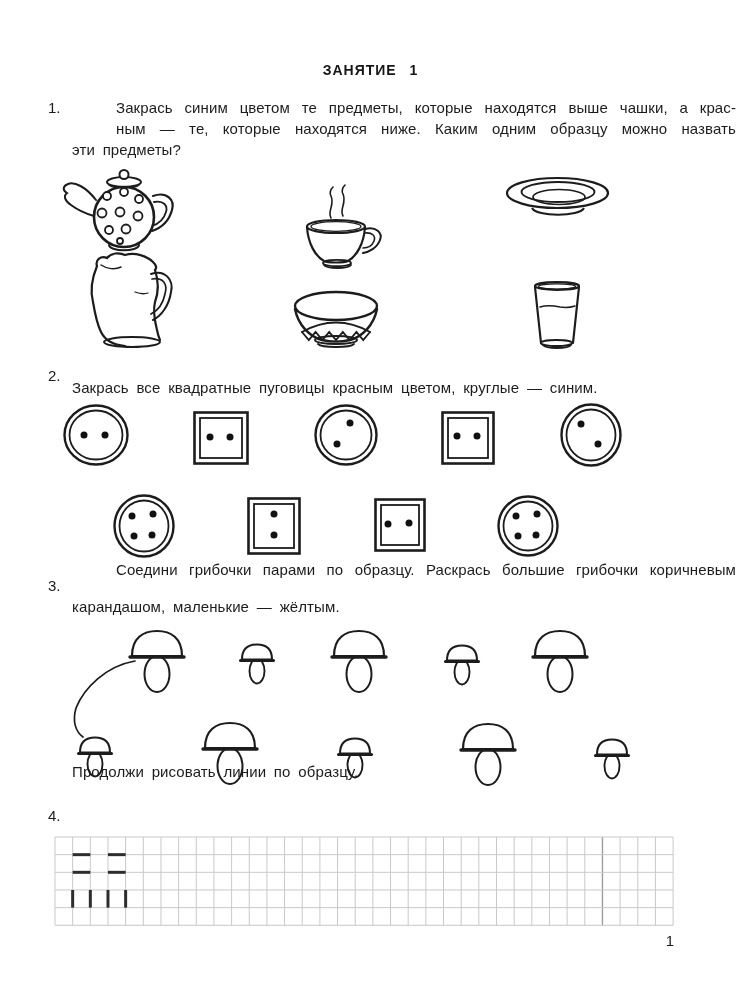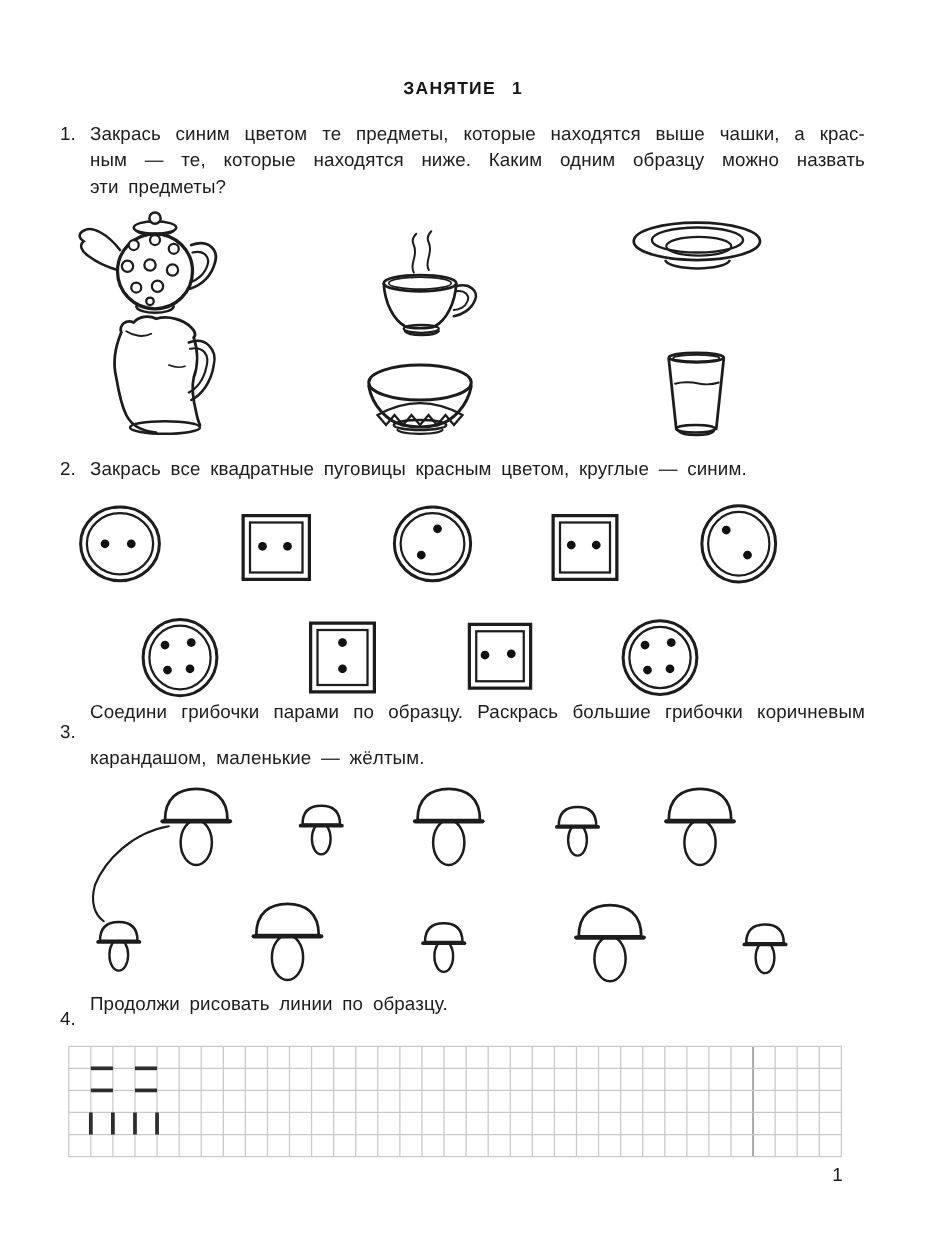--- a/index.html
+++ b/index.html
@@ -9,21 +9,21 @@
   }
   #page-title{
     position:absolute;top:62px;left:0;width:741px;text-align:center;
     font-size:14px;font-weight:bold;letter-spacing:1px;word-spacing:8px;color:#161616;
   }
   .task-num{position:absolute;left:48px;font-size:15px;line-height:1;color:#1c1c1c;}
   .task-line{
     position:absolute;left:72px;width:620px;font-size:15px;line-height:1;
     color:#1c1c1c;word-spacing:3.5px;letter-spacing:0.1px;white-space:nowrap;
   }
-  .task-line.just{white-space:normal;text-align:justify;text-align-last:justify;}
+  .task-line.just{white-space:normal;text-align:justify;text-align-last:justify;margin-left:44px;}
   #page-number{position:absolute;left:660px;top:932px;width:20px;text-align:center;font-size:15px;color:#1c1c1c;}
   svg{position:absolute;overflow:visible;}
 </style>
 </head>
 <body>
 
 <div id="page-title">ЗАНЯТИЕ 1</div>
 
 <div class="task-num" style="top:100px">1.</div>
 <div class="task-line just" style="top:100px">Закрась синим цветом те предметы, которые находятся выше чашки, а крас-</div>
@@ -107,21 +107,21 @@
     <ellipse cx="26.5" cy="68" rx="15.5" ry="3" stroke-width="2"></ellipse>
     <path d="M5,12 L11,68" stroke-width="2.2"></path>
     <path d="M49,12 L43,68" stroke-width="2.2"></path>
     <ellipse cx="27" cy="11" rx="22" ry="3.8" stroke-width="2.2" fill="#fff"></ellipse>
     <ellipse cx="27" cy="11.5" rx="18.5" ry="2.6" stroke-width="1.3"></ellipse>
     <path d="M10,32 C17,30 25,31 30,32 C36,33 42,32 45,31" stroke-width="1.5"></path>
   </g>
 </svg>
 
 <div class="task-num" style="top:368px">2.</div>
-<div class="task-line" style="top:368px">Закрась все квадратные пуговицы красным цветом, круглые — синим.</div>
+<div class="task-line" style="top:380px">Закрась все квадратные пуговицы красным цветом, круглые — синим.</div>
 
 <div id="buttons-layer">
     <svg width="66" height="62" viewBox="0 0 66 62" style="left: 63px; top: 404px;">
       <ellipse cx="33" cy="31" rx="31.5" ry="29.5" fill="#fff" stroke="#1c1c1c" stroke-width="2.4"></ellipse>
       <ellipse cx="33" cy="31" rx="26.5" ry="24.5" fill="none" stroke="#1c1c1c" stroke-width="1.8"></ellipse>
       <circle cx="21" cy="31" r="3.5" fill="#111111"></circle>
       <circle cx="42" cy="31" r="3.5" fill="#111111"></circle>
     </svg>
     <svg width="56" height="54" viewBox="0 0 56 54" style="left: 193px; top: 411px;">
       <rect x="1.5" y="1.5" width="53" height="51" fill="#fff" stroke="#1c1c1c" stroke-width="2.6"></rect>
@@ -232,21 +232,21 @@
       <line x1="1" y1="28" x2="55" y2="28" stroke="#1c1c1c" stroke-width="3.4" stroke-linecap="round"></line>
     </svg>
     <svg width="34" height="43" viewBox="0 0 34 43" style="left: 595px; top: 738px;">
       <ellipse cx="17" cy="28" rx="7.5" ry="12.5" fill="#fff" stroke="#1c1c1c" stroke-width="1.9"></ellipse>
       <path d="M2,16.5 C2,5 9,1.5 17,1.5 C25,1.5 32,5 32,16.5 Z" fill="#fff" stroke="#1c1c1c" stroke-width="2"></path>
       <line x1="0.5" y1="17.5" x2="33.5" y2="17.5" stroke="#1c1c1c" stroke-width="3" stroke-linecap="round"></line>
     </svg>
   </div>
 
 <div class="task-num" style="top:808px">4.</div>
-<div class="task-line" style="top:796px">Продолжи рисовать линии по образцу.</div>
+<div class="task-line" style="top:764px">Продолжи рисовать линии по образцу.</div>
 
 <div id="grid-layer">
     <svg width="620" height="90" viewBox="0 0 620 90" style="left: 55px; top: 837px;">
       <line x1="0" y1="0" x2="0" y2="88.3" stroke="#c9c9c9" stroke-width="1"></line>
       <line x1="17.66" y1="0" x2="17.66" y2="88.3" stroke="#c9c9c9" stroke-width="1"></line>
       <line x1="35.32" y1="0" x2="35.32" y2="88.3" stroke="#c9c9c9" stroke-width="1"></line>
       <line x1="52.98" y1="0" x2="52.98" y2="88.3" stroke="#c9c9c9" stroke-width="1"></line>
       <line x1="70.64" y1="0" x2="70.64" y2="88.3" stroke="#c9c9c9" stroke-width="1"></line>
       <line x1="88.3" y1="0" x2="88.3" y2="88.3" stroke="#c9c9c9" stroke-width="1"></line>
       <line x1="105.96" y1="0" x2="105.96" y2="88.3" stroke="#c9c9c9" stroke-width="1"></line>

